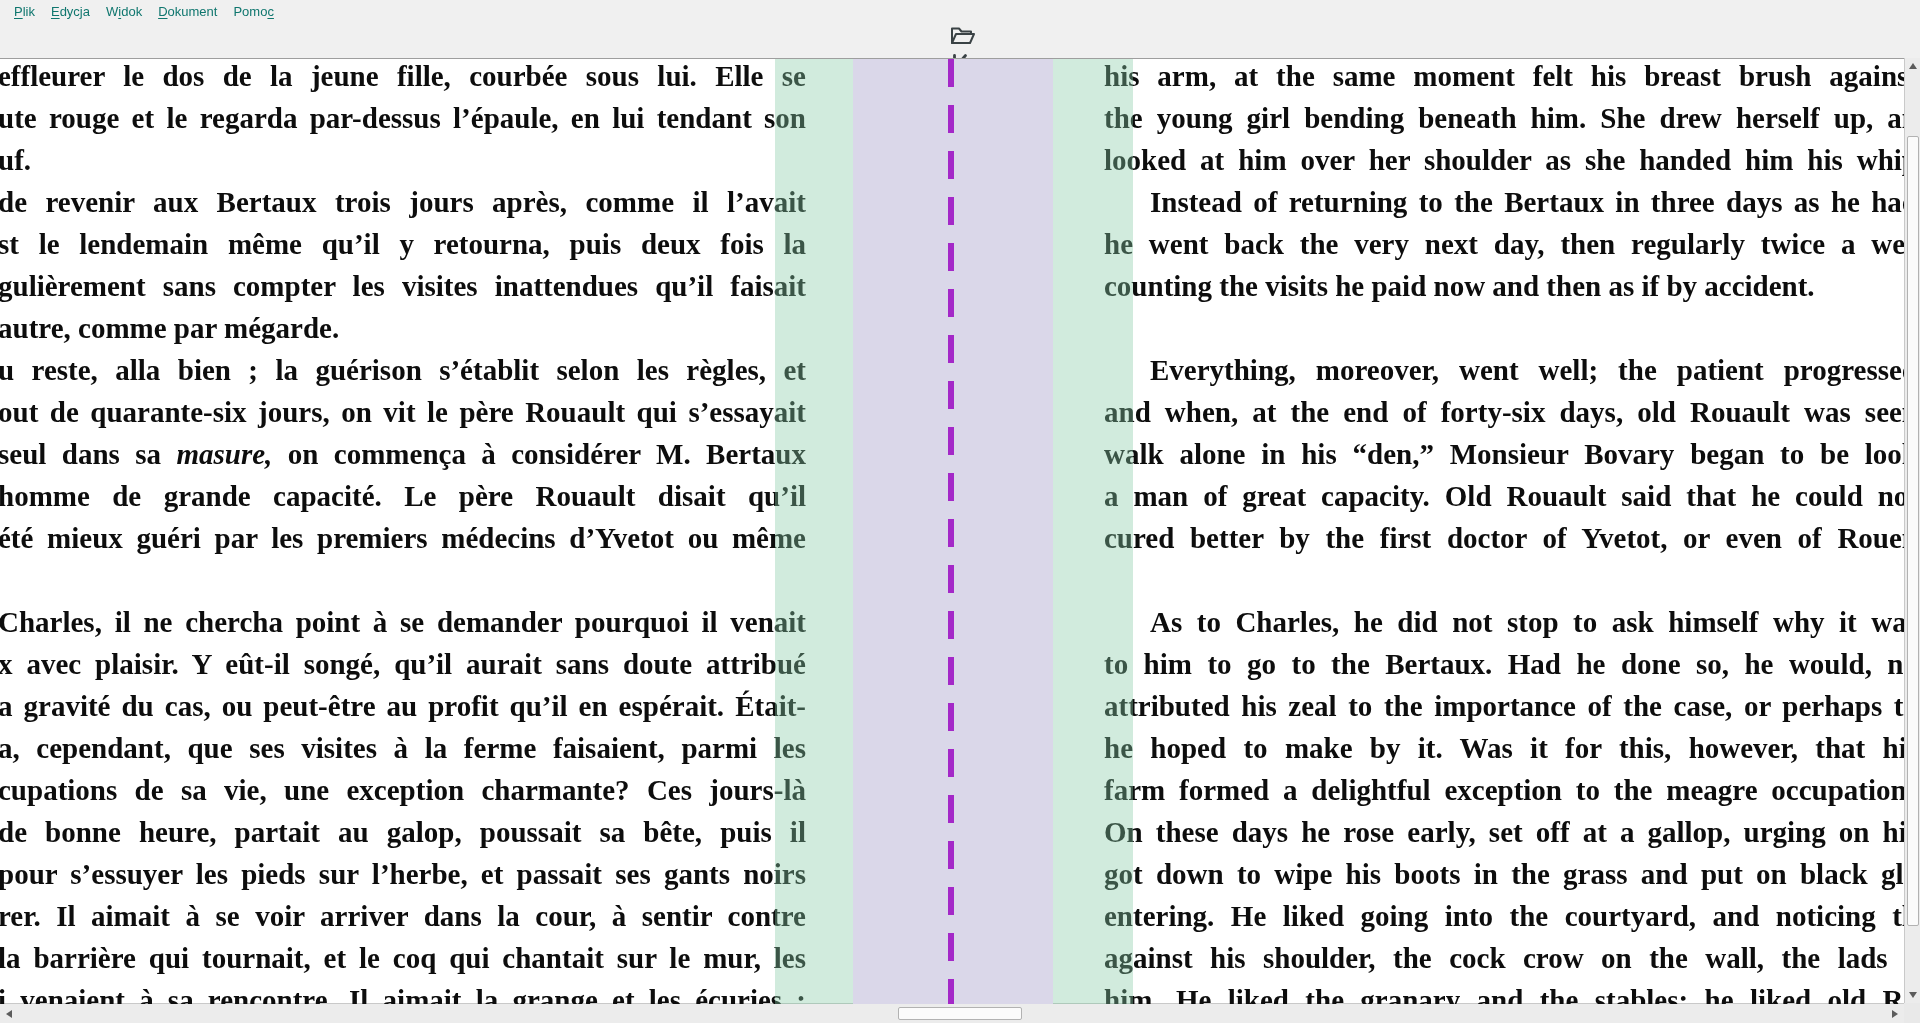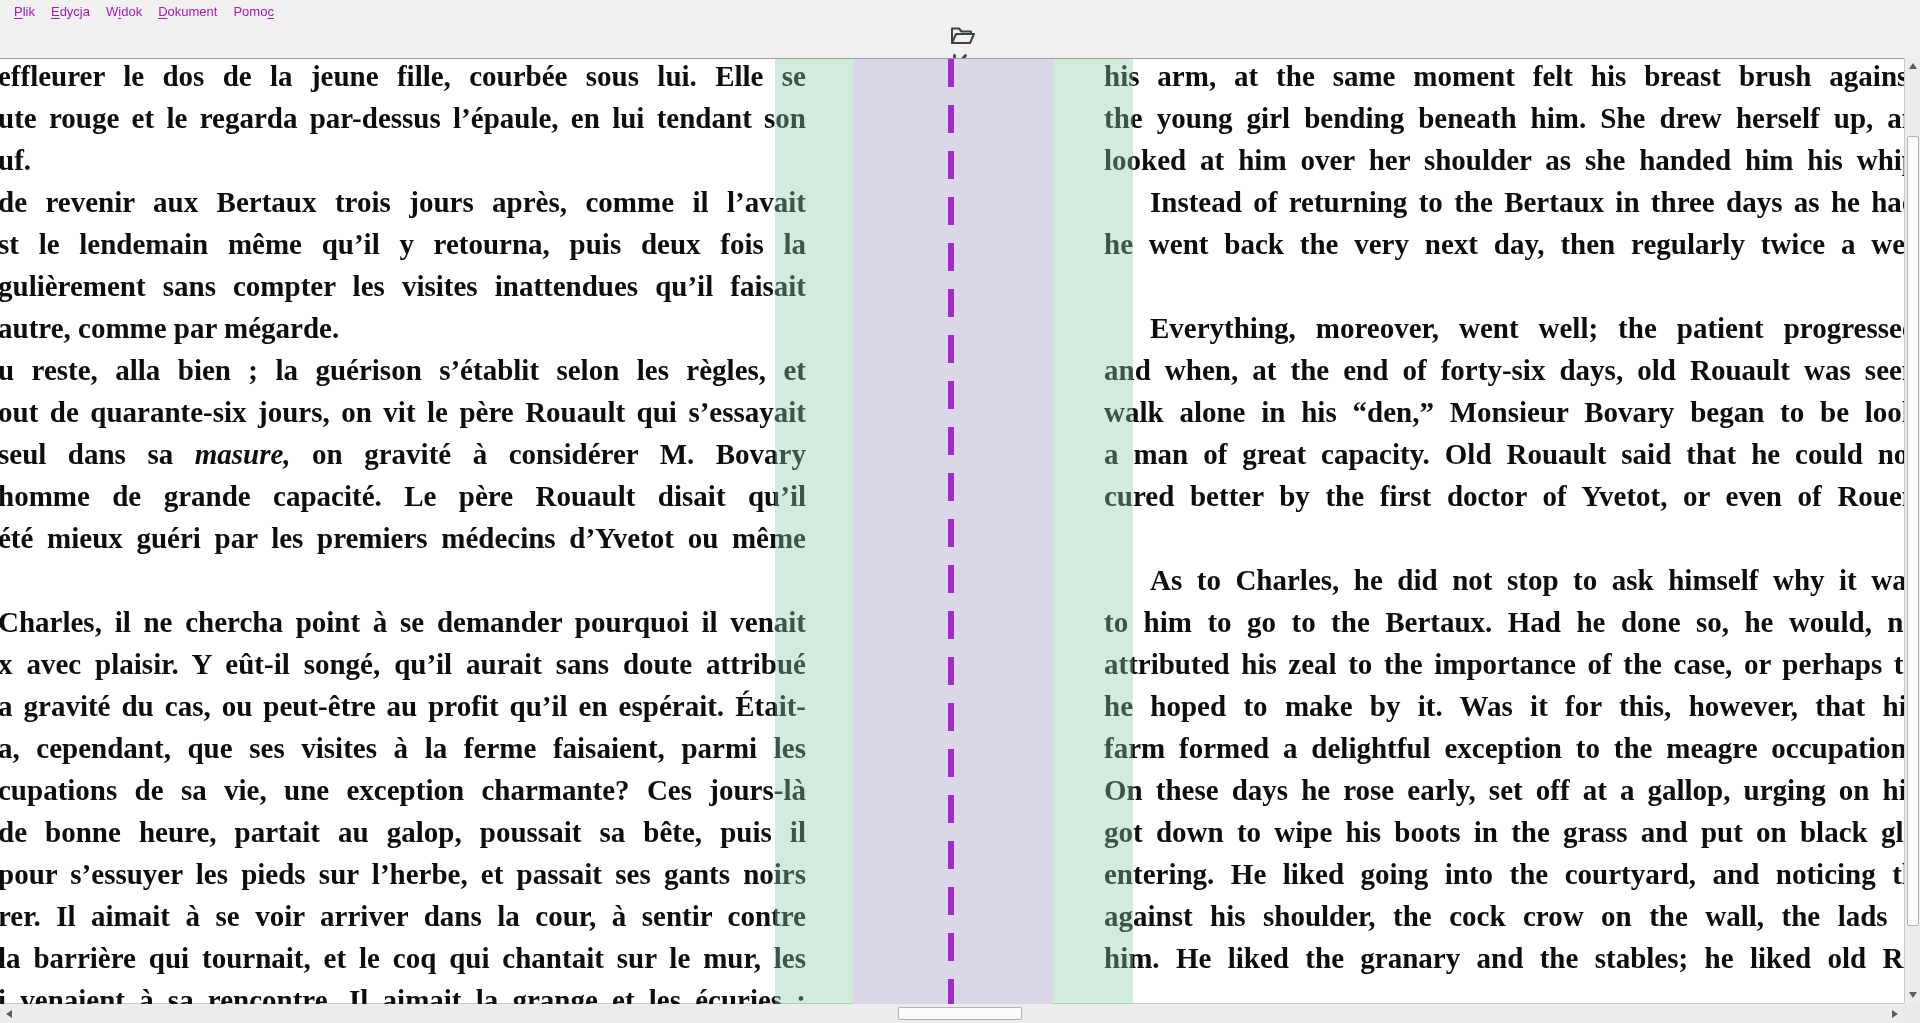--- a/index.html
+++ b/index.html
@@ -1,21 +1,21 @@
 <!DOCTYPE html>
 <html style="--chrome-bg: #f0f0f0; --icon-dark: #3a4245; --band-green: rgba(134,203,166,0.38); --band-lavender: #dad7e9; --dash-purple: #a428c8;"><head>
 <meta charset="utf-8">
 <style>
   html,body{margin:0;padding:0;width:1920px;height:1023px;overflow:hidden;background:#fff;}
   body{font-family:"Liberation Sans",sans-serif;-webkit-font-smoothing:antialiased;}
   .app{position:relative;width:1920px;height:1023px;background:#fff;}
 
   
   .menubar{position:absolute;top:0;left:0;width:100%;height:22px;background:var(--chrome-bg);
-    display:flex;align-items:center;padding-left:6px;box-sizing:border-box;font-size:13px;color:#a21caf;}
+    display:flex;align-items:center;padding-left:6px;box-sizing:border-box;font-size:13px;color:#0f766e;}
   .mitem{padding:2px 8px;cursor:default;}
   .mitem u{text-decoration:underline;text-underline-offset:2px;}
 
   
   .toolbar{position:absolute;top:22px;left:0;width:100%;height:36px;background:var(--chrome-bg);
     display:flex;align-items:center;box-sizing:border-box;flex-direction:column;}
   .grip{width:8px;height:26px;margin-left:3px;
     background-image:radial-gradient(circle,#ababab 1.1px,transparent 1.3px);background-size:4px 4px;}
   .tbtn{background:transparent;border:none;padding:2px;margin:0 2px;display:flex;align-items:center;justify-content:center;cursor:pointer;}
   .sep{width:1px;height:24px;background:#c3c3c3;margin:0 7px;}
@@ -155,41 +155,42 @@
     <div class="page-text leftp" id="leftPage">
         <div class="tline"><span>effleurer le dos de la jeune fille, courbée sous lui. Elle se</span></div>
         <div class="tline"><span>ute rouge et le regarda par-dessus l’épaule, en lui tendant son</span></div>
         <div class="tline endl"><span>uf.</span></div>
         <div class="tline"><span>de revenir aux Bertaux trois jours après, comme il l’avait</span></div>
         <div class="tline"><span>st le lendemain même qu’il y retourna, puis deux fois la</span></div>
         <div class="tline"><span>gulièrement sans compter les visites inattendues qu’il faisait</span></div>
         <div class="tline endl"><span>autre, comme par mégarde.</span></div>
         <div class="tline"><span>u reste, alla bien ; la guérison s’établit selon les règles, et</span></div>
         <div class="tline"><span>out de quarante-six jours, on vit le père Rouault qui s’essayait</span></div>
-        <div class="tline"><span>seul dans sa </span><i>masure,</i><span> on gravité à considérer M. Bovary</span></div>
+        <div class="tline"><span>seul dans sa </span><i>masure,</i><span> on commença à considérer M. Bertaux</span></div>
         <div class="tline"><span>homme de grande capacité. Le père Rouault disait qu’il</span></div>
         <div class="tline"><span>été mieux guéri par les premiers médecins d’Yvetot ou même</span></div>
         <div class="tline endl"><span></span></div>
         <div class="tline"><span>Charles, il ne chercha point à se demander pourquoi il venait</span></div>
         <div class="tline"><span>x avec plaisir. Y eût-il songé, qu’il aurait sans doute attribué</span></div>
         <div class="tline"><span>a gravité du cas, ou peut-être au profit qu’il en espérait. Était-</span></div>
         <div class="tline"><span>a, cependant, que ses visites à la ferme faisaient, parmi les</span></div>
         <div class="tline"><span>cupations de sa vie, une exception charmante? Ces jours-là</span></div>
         <div class="tline"><span>de bonne heure, partait au galop, poussait sa bête, puis il</span></div>
         <div class="tline"><span>pour s’essuyer les pieds sur l’herbe, et passait ses gants noirs</span></div>
         <div class="tline"><span>rer. Il aimait à se voir arriver dans la cour, à sentir contre</span></div>
         <div class="tline"><span>la barrière qui tournait, et le coq qui chantait sur le mur, les</span></div>
         <div class="tline"><span>i venaient à sa rencontre. Il aimait la grange et les écuries ;</span></div>
       </div>
     <div class="page-text rightp" id="rightPage">
         <div class="tline"><span>his arm, at the same moment felt his breast brush against</span></div>
         <div class="tline"><span>the young girl bending beneath him. She drew herself up, an</span></div>
         <div class="tline"><span>looked at him over her shoulder as she handed him his whip</span></div>
         <div class="tline ind"><span>Instead of returning to the Bertaux in three days as he had</span></div>
         <div class="tline"><span>he went back the very next day, then regularly twice a wee</span></div>
+        <div class="tline endl"><span>counting the visits he paid now and then as if by accident.</span></div>
         <div class="tline endl"><span></span></div>
         <div class="tline ind"><span>Everything, moreover, went well; the patient progressed</span></div>
         <div class="tline"><span>and when, at the end of forty-six days, old Rouault was seen</span></div>
         <div class="tline"><span>walk alone in his “den,” Monsieur Bovary began to be look</span></div>
         <div class="tline"><span>a man of great capacity. Old Rouault said that he could not</span></div>
         <div class="tline"><span>cured better by the first doctor of Yvetot, or even of Rouen</span></div>
         <div class="tline endl"><span></span></div>
         <div class="tline ind"><span>As to Charles, he did not stop to ask himself why it was</span></div>
         <div class="tline"><span>to him to go to the Bertaux. Had he done so, he would, no</span></div>
         <div class="tline"><span>attributed his zeal to the importance of the case, or perhaps to</span></div>

